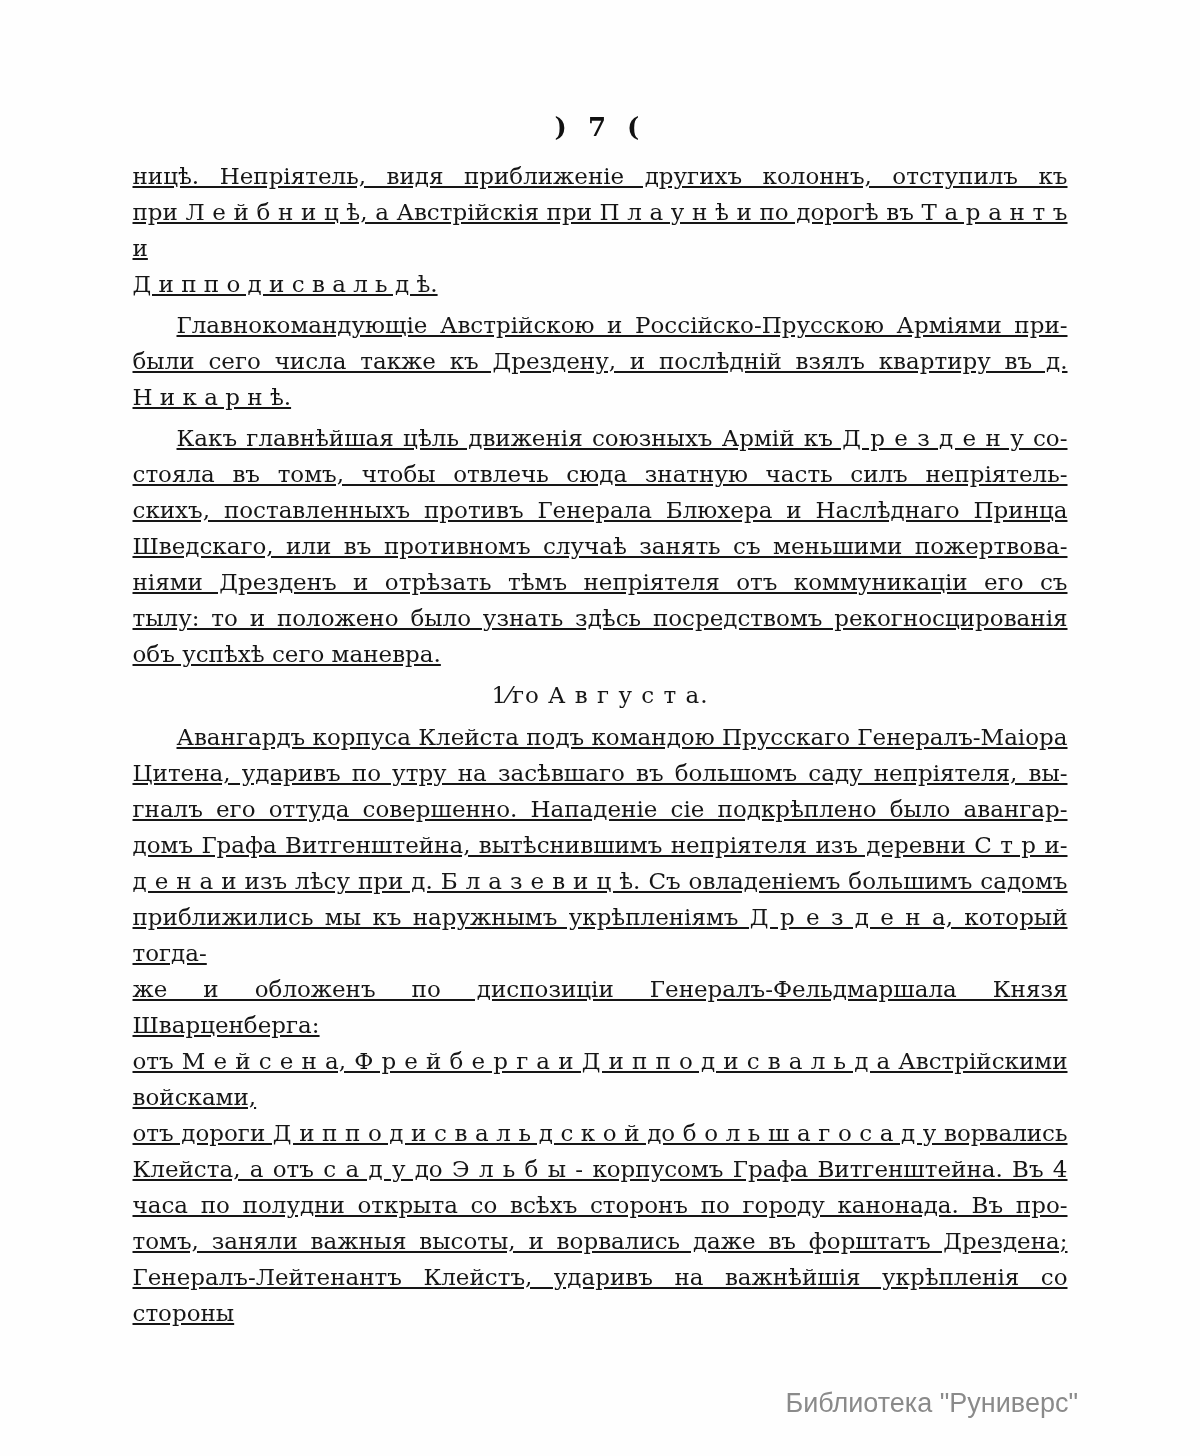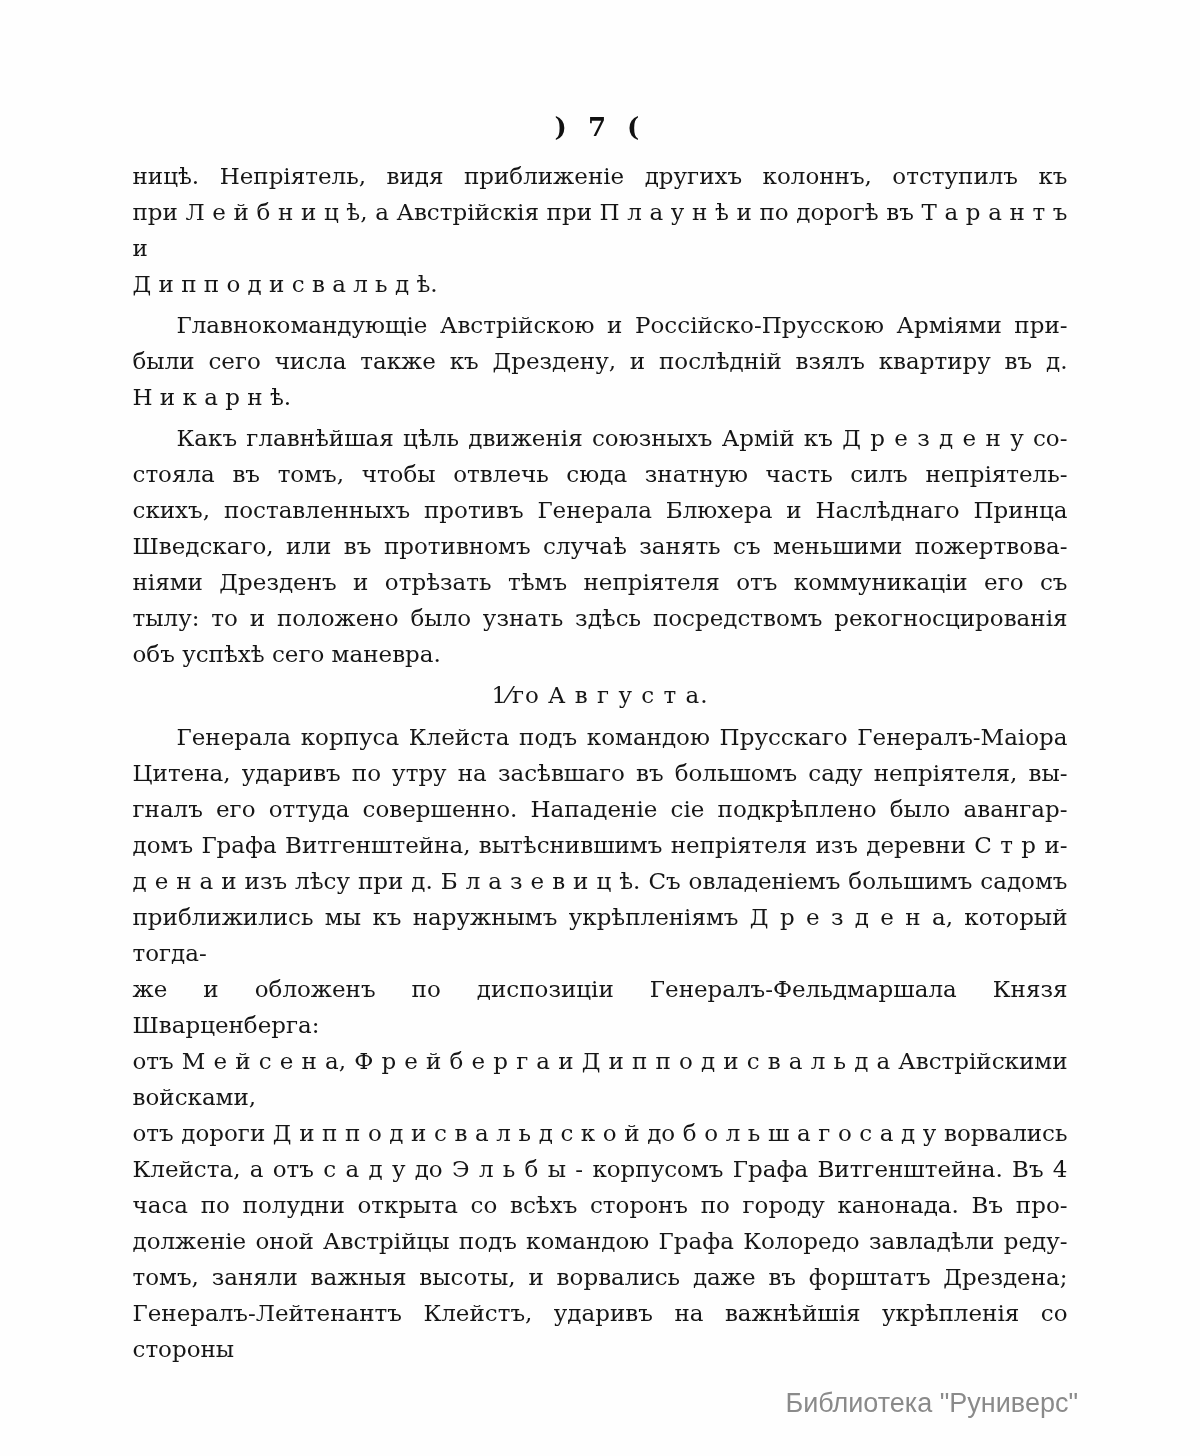--- a/index.html
+++ b/index.html
@@ -28,21 +28,21 @@
     letter-spacing: 6px;
     color: #111;
   }
   .text-block {
     width: 935px;
     margin: 16px auto 0 auto;
     font-size: 23px;
     line-height: 36px;
     text-rendering: optimizeLegibility;
   }
-  .paragraph { margin: 0 0 5px 0; }
+  .paragraph { margin: 0 0 5px 0; text-decoration: underline; }
   .line {
     text-align: justify;
     text-align-last: justify;
     min-height: 36px;
   }
   .line.last-left { text-align-last: left; }
   .line.first-indent { text-indent: 44px; }
   .heading {
     text-align: center;
     margin: 4px 0 6px 0;
@@ -80,31 +80,30 @@
         <div class="line first-indent">Какъ главнѣйшая цѣль движенія  союзныхъ  Армій  къ  Д р е з д е н у  со-</div>
         <div class="line">стояла въ томъ,  чтобы отвлечь сюда  знатную  часть силъ  непріятель-</div>
         <div class="line">скихъ,  поставленныхъ  противъ  Генерала  Блюхера  и Наслѣднаго  Принца</div>
         <div class="line">Шведскаго,  или въ противномъ случаѣ занять  съ меньшими  пожертвова-</div>
         <div class="line">ніями  Дрезденъ  и отрѣзать  тѣмъ  непріятеля  отъ  коммуникаціи  его съ</div>
         <div class="line">тылу:  то и положено было узнать  здѣсь посредствомъ  рекогносцированія</div>
         <div class="line last-left">объ успѣхѣ сего маневра.</div>
       </div>
       <div class="heading">1⁄го  А в г у с т а.</div>
       <div class="paragraph">
-        <div class="line first-indent">Генерала  корпуса  Клейста  подъ  командою  Прусскаго  Генералъ-Маіора</div>
+        <div class="line first-indent">Авангардъ  корпуса  Клейста  подъ  командою  Прусскаго  Генералъ-Маіора</div>
         <div class="line">Цитена,  ударивъ  по утру  на засѣвшаго  въ  большомъ  саду  непріятеля,  вы-</div>
         <div class="line">гналъ  его оттуда  совершенно.   Нападеніе  сіе  подкрѣплено  было  авангар-</div>
         <div class="line">домъ  Графа  Витгенштейна,  вытѣснившимъ  непріятеля  изъ  деревни  С т р и-</div>
         <div class="line">д е н а  и изъ лѣсу при д.  Б л а з е в и ц ѣ.   Съ овладеніемъ  большимъ  садомъ</div>
         <div class="line">приближились  мы  къ  наружнымъ  укрѣпленіямъ  Д р е з д е н а,  который  тогда-</div>
         <div class="line">же и обложенъ  по диспозиціи  Генералъ-Фельдмаршала   Князя  Шварценберга:</div>
         <div class="line">отъ  М е й с е н а, Ф р е й б е р г а  и  Д и п п о д и с в а л ь д а  Австрійскими войсками,</div>
         <div class="line">отъ  дороги  Д и п п о д и с в а л ь д с к о й  до  б о л ь ш а г о  с а д у  ворвались</div>
         <div class="line">Клейста,  а отъ  с а д у  до  Э л ь б ы - корпусомъ   Графа  Витгенштейна.   Въ  4</div>
         <div class="line">часа  по полудни  открыта  со всѣхъ  сторонъ  по городу  канонада.   Въ  про-</div>
-        <div class="line">долженіе  оной  Австрійцы  подъ  командою  Графа  Колоредо  завладѣли   реду-</div>
         <div class="line">томъ,  заняли важныя высоты,  и ворвались  даже  въ  форштатъ   Дрездена;</div>
         <div class="line">Генералъ-Лейтенантъ Клейстъ,  ударивъ  на важнѣйшія укрѣпленія  со стороны</div>
       </div>
     </div>
 
   <div class="watermark">Библиотека "Руниверс"</div>
 </div>
 
 </body></html>

